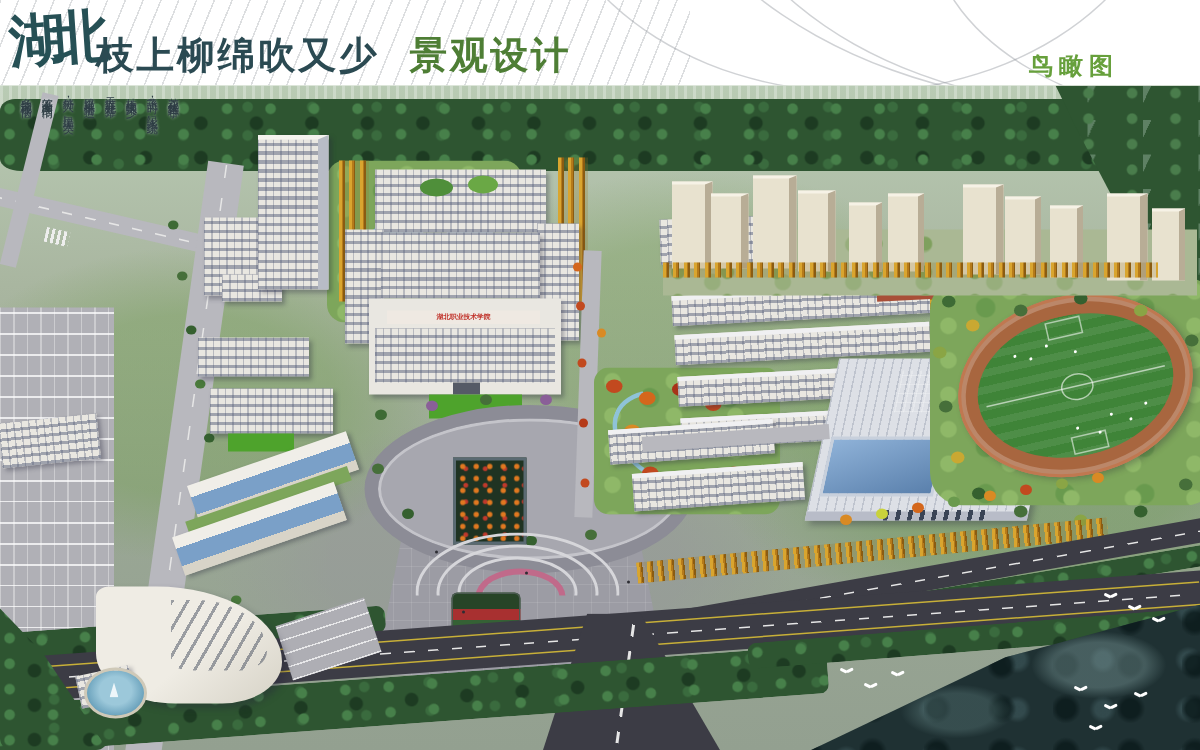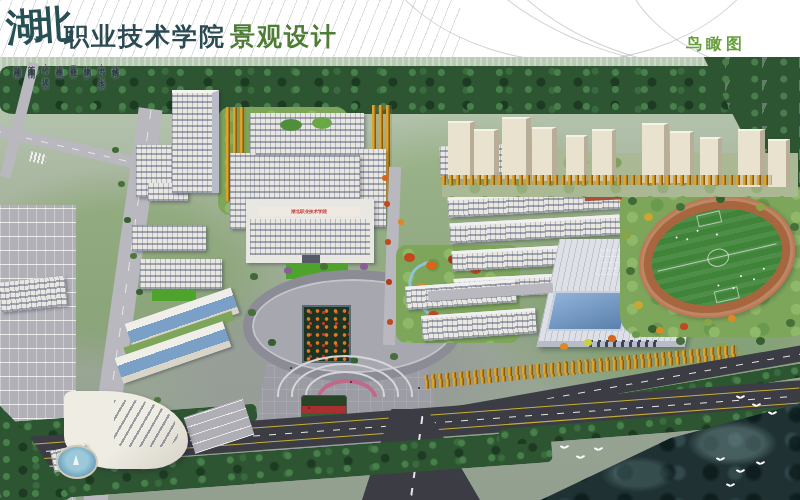--- a/index.html
+++ b/index.html
@@ -10,21 +10,21 @@
   #header{position:absolute;left:0;top:0;width:800px;height:57px;background:#fff;overflow:hidden;}
   #hatch{position:absolute;left:0;top:0;width:460px;height:57px;
     background:repeating-linear-gradient(112deg,rgba(140,146,152,.30) 0 1px,transparent 1px 11px);}
   .arc{position:absolute;border:1px solid rgba(150,156,162,.45);border-radius:50%;}
   #logo{position:absolute;left:6px;top:0px;font-family:"DejaVu Serif",serif;font-weight:bold;
     font-size:38px;color:#265055;letter-spacing:-9px;transform:rotate(-4deg);line-height:52px;}
   #title-en{position:absolute;left:58px;top:6px;font-size:13px;font-weight:bold;
     font-variant:small-caps;letter-spacing:1.5px;color:var(--header-green,#4e7e35);}
   #title-cn{position:absolute;left:64px;top:20px;font-family:"DejaVu Serif",serif;
     font-weight:bold;font-size:25px;letter-spacing:2px;color:var(--title-dark,#2b4a52);}
-  #title-design{color:var(--header-green,#3f8a2e);margin-left:4px;}
+  #title-design{color:var(--header-green,#3f8a2e);margin-left:20px;}
   #view-label{position:absolute;left:686px;top:34px;font-size:16px;font-weight:bold;
     letter-spacing:4px;color:var(--label-green,#67a03c);}
 
   
   #scene{position:absolute;left:0;top:57px;width:800px;height:443px;overflow:hidden;
     background:linear-gradient(180deg,#b9cbb4 0%,#a9b6a0 30%,#9aa795 62%,#93a090 100%);}
   #wash{position:absolute;inset:0;background-image:
     radial-gradient(ellipse 240px 150px at 16% 48%,rgba(120,160,90,.45) 0 40%,transparent 70%),
     radial-gradient(ellipse 260px 160px at 58% 38%,rgba(125,165,95,.40) 0 40%,transparent 70%),
     radial-gradient(ellipse 300px 170px at 85% 55%,rgba(110,155,85,.45) 0 40%,transparent 70%),
@@ -69,21 +69,21 @@
 </head>
 <body>
 
 <div id="header">
   <div id="hatch"></div>
   <div class="arc" style="left:430px;top:-350px;width:620px;height:420px;"></div>
   <div class="arc" style="left:470px;top:-300px;width:540px;height:370px;"></div>
   <div class="arc" style="left:360px;top:-260px;width:420px;height:320px;"></div>
   <div class="arc" style="left:620px;top:-180px;width:420px;height:260px;"></div>
   <div id="logo">湖北</div>
-  <div id="title-cn"><span>职业技术学院</span><span id="title-design">景观设计</span></div>
+  <div id="title-cn"><span>枝上柳绵吹又少</span><span id="title-design">景观设计</span></div>
   <div id="view-label">鸟瞰图</div>
 </div>
 
 <div id="scene">
   <div id="wash"></div>
 
   <div class="abs" style="left:0;top:0;width:800px;height:26px;background:linear-gradient(180deg,#bcd8e0,#9cc2cf);background-image:repeating-linear-gradient(90deg,rgba(255,255,255,.28) 0 2px,transparent 2px 6px);"></div>
   <div class="abs mott-dark" style="left:0;top:9px;width:800px;height:48px;border-radius:10px 14px 30px 14px/8px 8px 14px 8px;"></div>
   <div class="abs mott-dark" style="left:688px;top:0;width:112px;height:178px;clip-path:polygon(14% 0,100% 0,100% 100%,58% 54%,28% 18%);background-image:radial-gradient(circle at 30% 30%,#4a7d4c 0 3px,transparent 4px),linear-gradient(115deg,rgba(185,210,195,.35) 0 5px,transparent 5px 26px);"></div>
 

